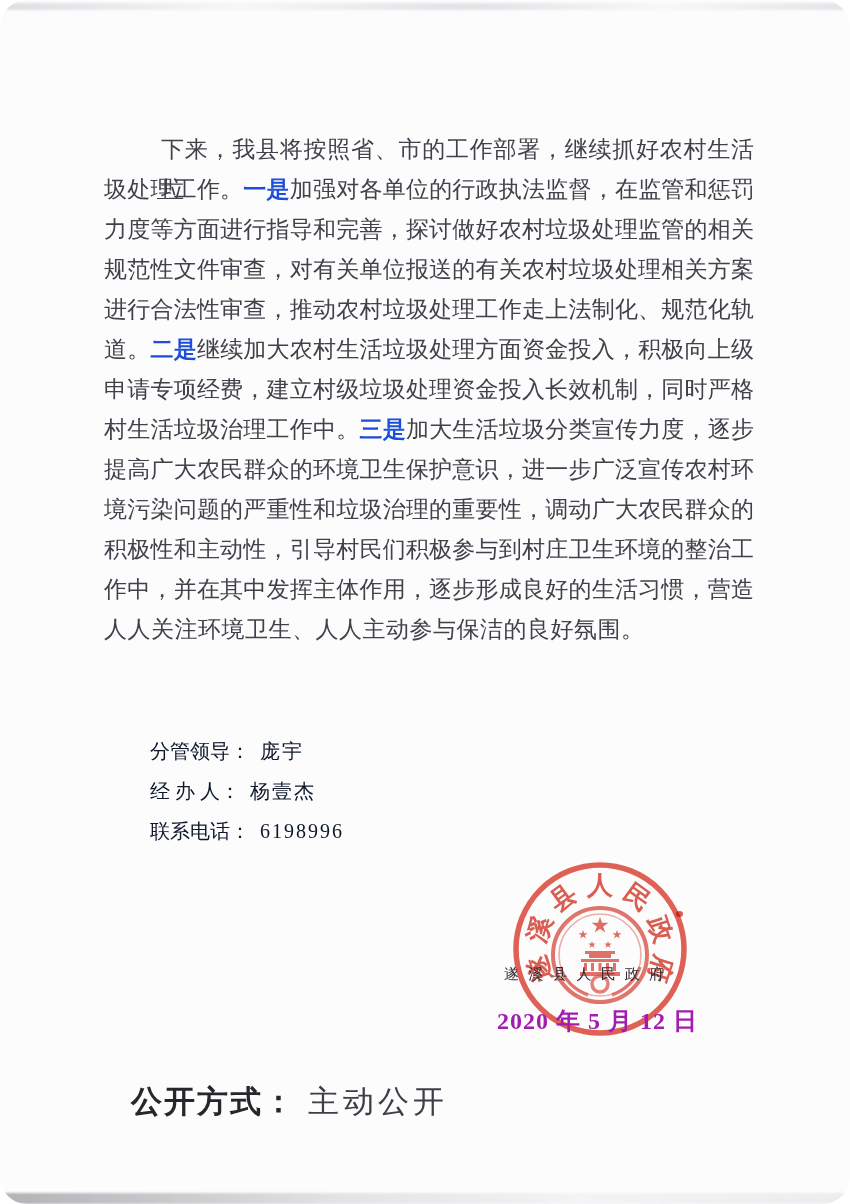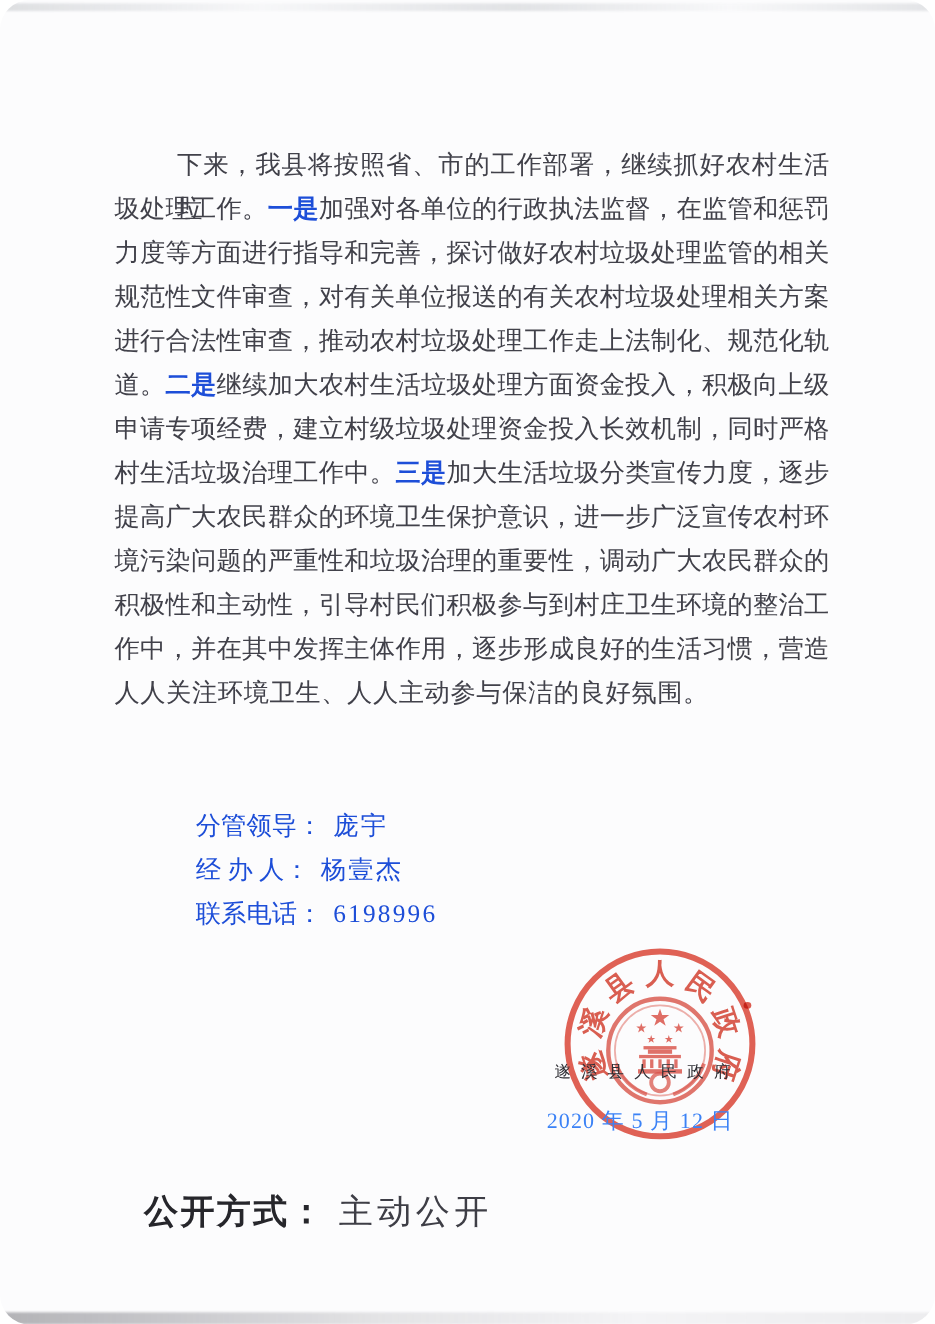--- a/index.html
+++ b/index.html
@@ -32,22 +32,22 @@
   }
   .bline {
     height:40px; line-height:40px;
     text-align:justify; text-align-last:justify;
   }
   .bline.first { padding-left:57px; }
   .bline.last  { text-align-last:left; letter-spacing:.5px; }
   .bline b { font-weight:700; color:#1d4ed8; }
   
   .contact {
-    position:absolute; left:178px; top:731px;
-    font-size:23px; color:#1d4ed8;
+    position:absolute; left:150px; top:731px;
+    font-size:20px; color:#0f172a;
   }
   .crow { height:40px; line-height:40px; }
   .crow .cval { margin-left:10px; letter-spacing:2px; }
   
   .seal {
     position:absolute; left:510px; top:860px; width:180px; height:180px;
     mix-blend-mode:multiply; opacity:.95;
   }
   .seal-dot {
     position:absolute; left:676px; top:911px; width:7px; height:6px;
@@ -55,21 +55,21 @@
     mix-blend-mode:multiply;
   }
   
   .sig-authority {
     position:absolute; left:504px; top:965px; width:160px;
     font-size:15px; color:#2d2d33;
     text-align:justify; text-align-last:justify;
   }
   .sig-date {
     position:absolute; left:497px; top:1005px;
-    font-size:20px; color:#3b82f6; letter-spacing:1px;
+    font-size:24px; color:#a21caf; letter-spacing:1px;font-weight:bold;
   }
   
   .disclosure { position:absolute; left:131px; top:1081px; font-size:31px; }
   .dlabel {
     font-family:"Liberation Sans","DejaVu Sans",sans-serif;
     font-weight:700; color:#26262b; letter-spacing:2px;
   }
   .dvalue { margin-left:12px; color:#3e3e46; letter-spacing:4px; }
 </style>
 </head>

